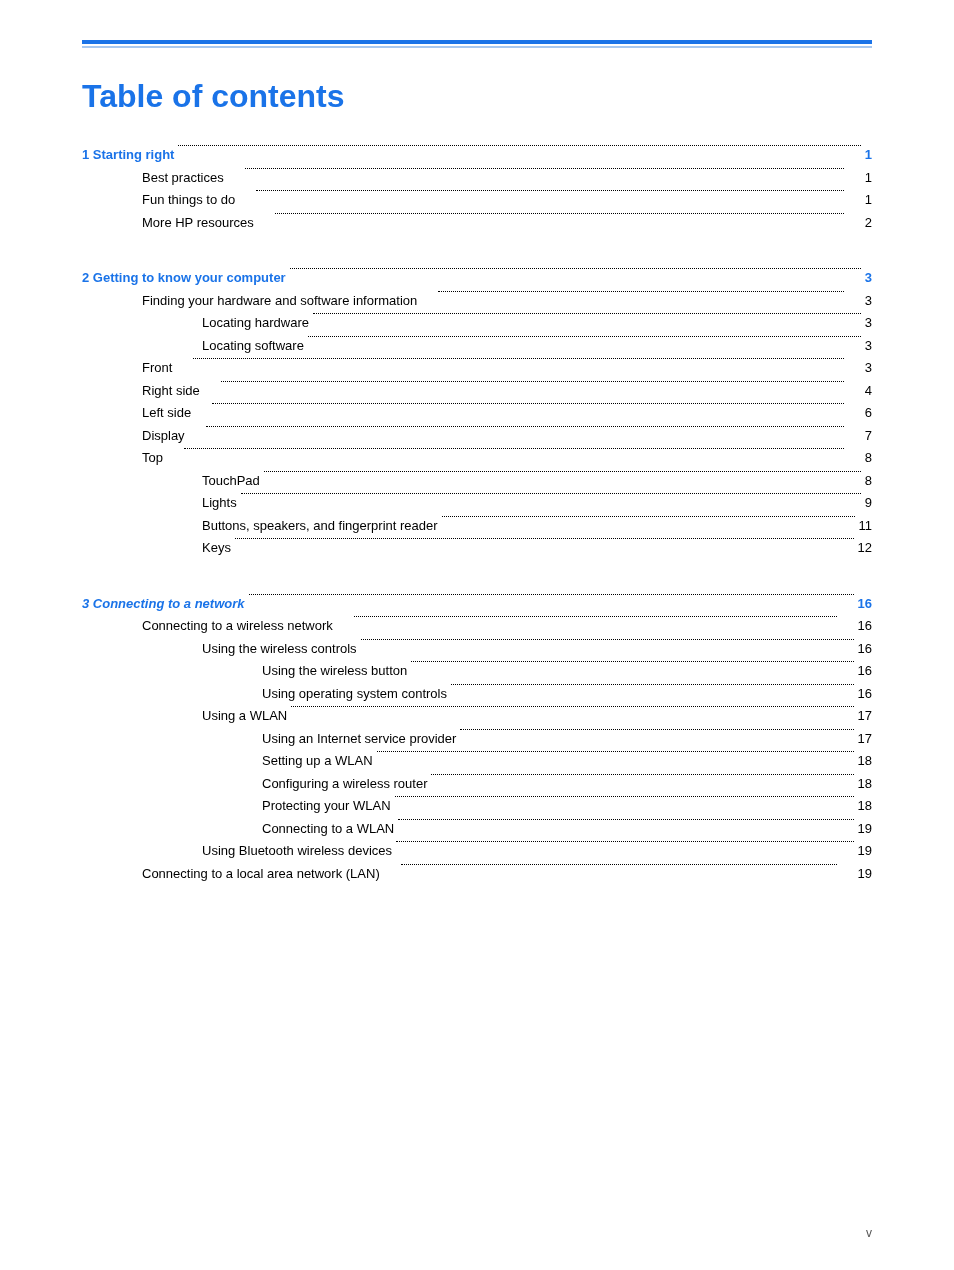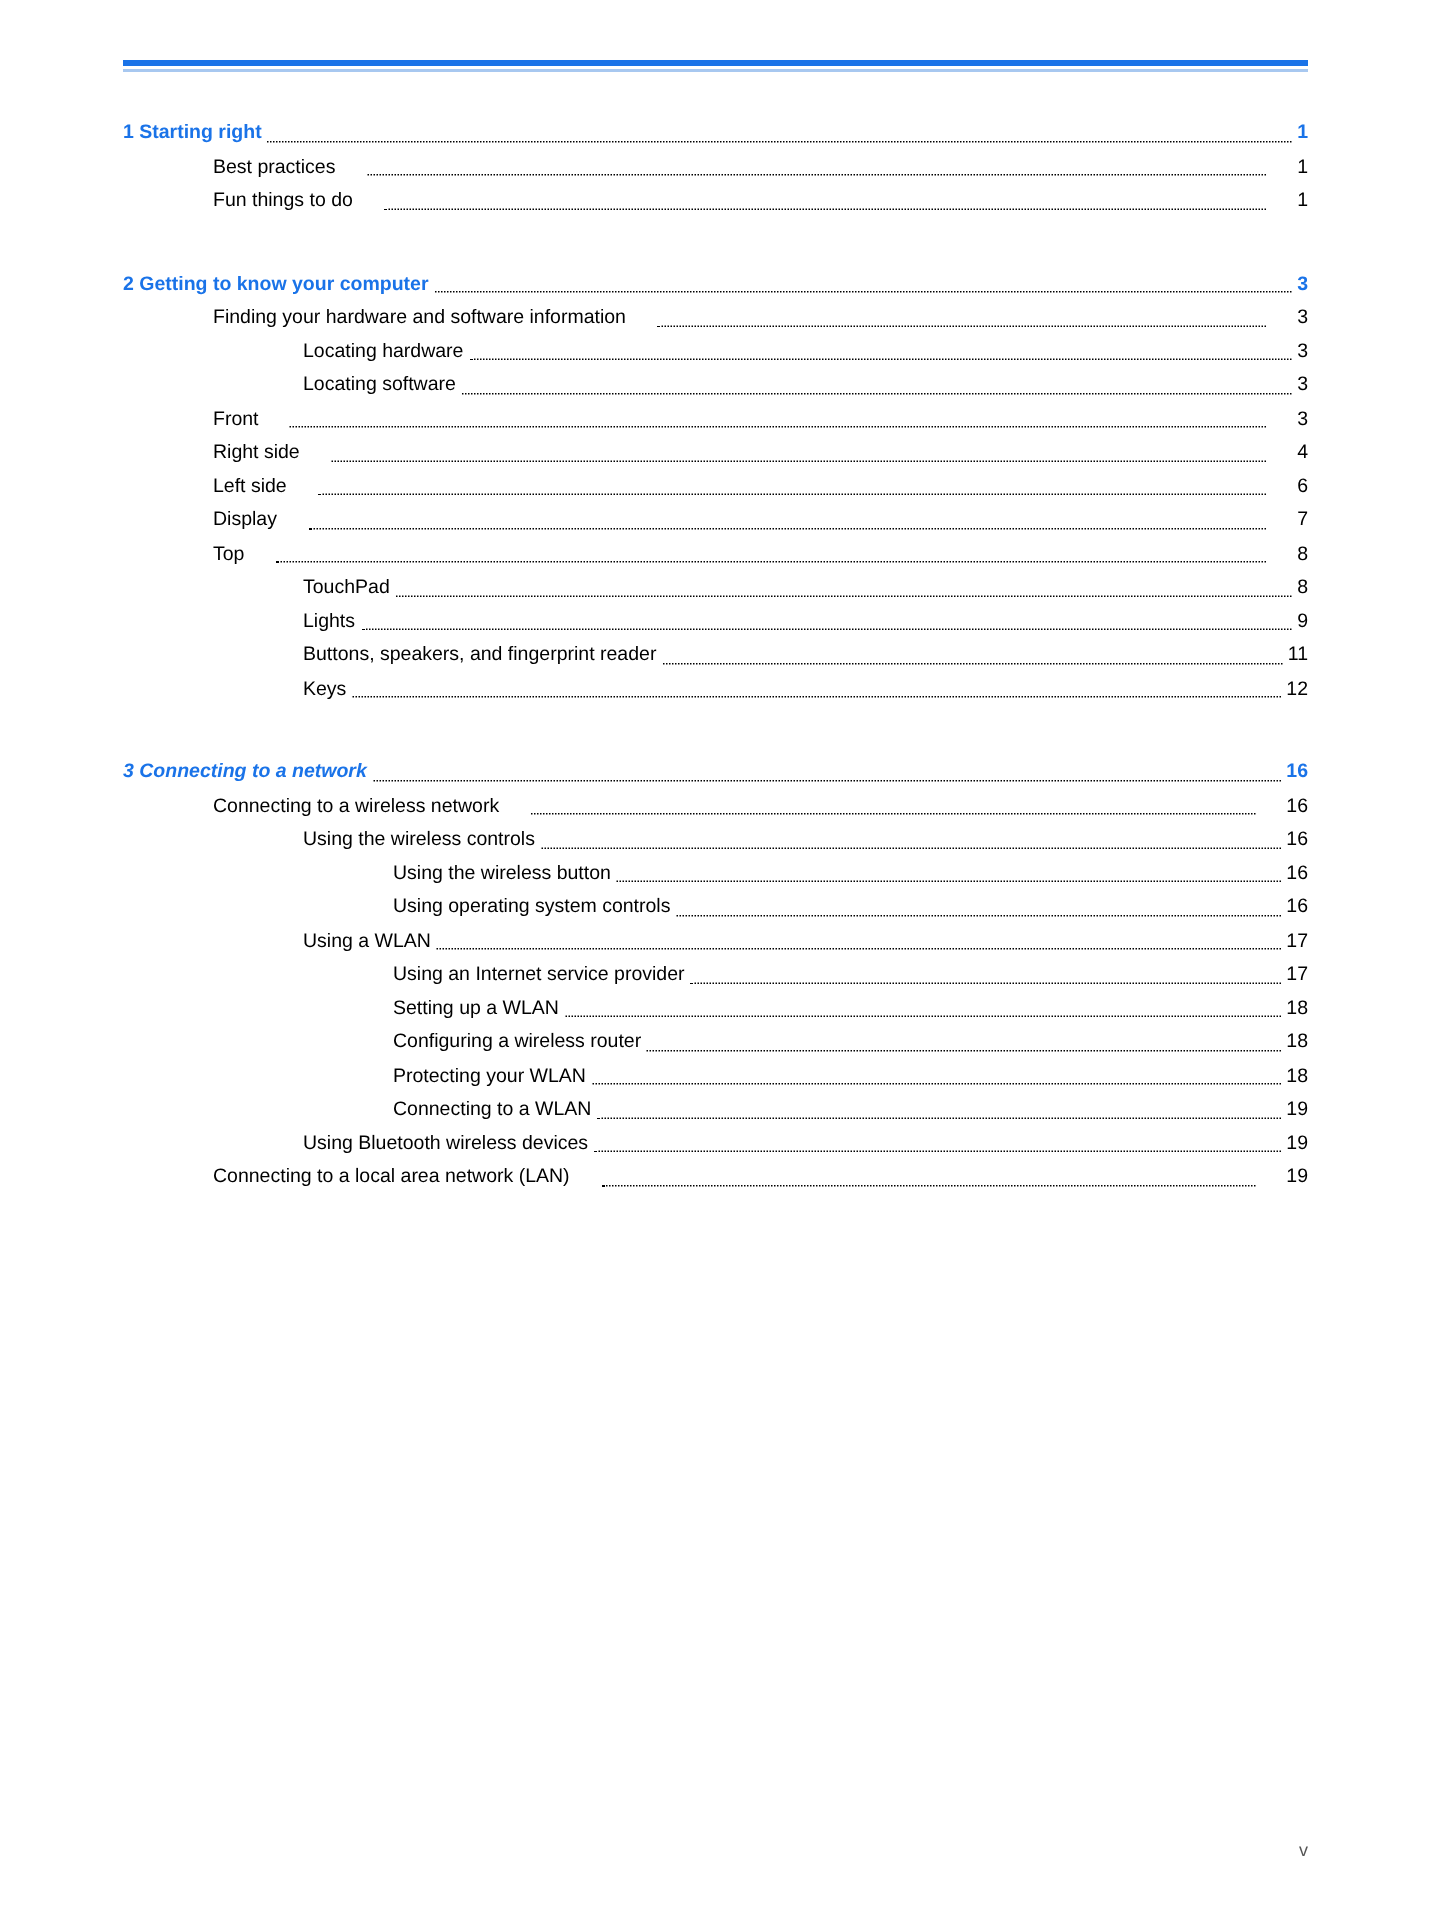--- a/index.html
+++ b/index.html
@@ -44,21 +44,21 @@
       color: #1a73e8;
       margin-bottom: 30px;
     }
 
     .toc-chapter {
       margin-bottom: 18px;
     }
 
     .toc-entry {
       display: flex;
-      align-items: flex-end;
+      align-items: flex-start;
       margin-bottom: 3px;
       line-height: 1.5;
     }
 
     .toc-label {
       white-space: nowrap;
       flex-shrink: 0;
     }
 
     .toc-dots {
@@ -108,37 +108,43 @@
       color: #555;
     }
   </style>
 </head>
 <body>
 
 <div class="page">
   <div class="top-border-blue"></div>
   <div class="top-border-light"></div>
 
+  <h1 class="page-title">Table of contents</h1>
 
   <div id="toc-container">
       <div class="toc-chapter">
         <div class="toc-entry level-1">
           <span class="toc-label"><a href="#" style="color: rgb(26, 115, 232); text-decoration: none; font-weight: bold;">1   Starting right</a></span>
           <span class="toc-dots"></span>
           <span class="toc-page">1</span>
         </div>
         <div class="toc-entry level-2">
           <span class="toc-label">Best practices</span>
           <span class="toc-dots"></span>
           <span class="toc-page">1</span>
         </div>
         <div class="toc-entry level-2">
           <span class="toc-label">Fun things to do</span>
           <span class="toc-dots"></span>
           <span class="toc-page">1</span>
+        </div>
+        <div class="toc-entry level-2">
+          <span class="toc-label">More HP resources</span>
+          <span class="toc-dots"></span>
+          <span class="toc-page">2</span>
         </div>
       </div>
       <div class="chapter-gap"></div>
       <div class="toc-chapter">
         <div class="toc-entry level-1">
           <span class="toc-label"><a href="#" style="color: rgb(26, 115, 232); text-decoration: none; font-weight: bold;">2   Getting to know your computer</a></span>
           <span class="toc-dots"></span>
           <span class="toc-page">3</span>
         </div>
         <div class="toc-entry level-2">

